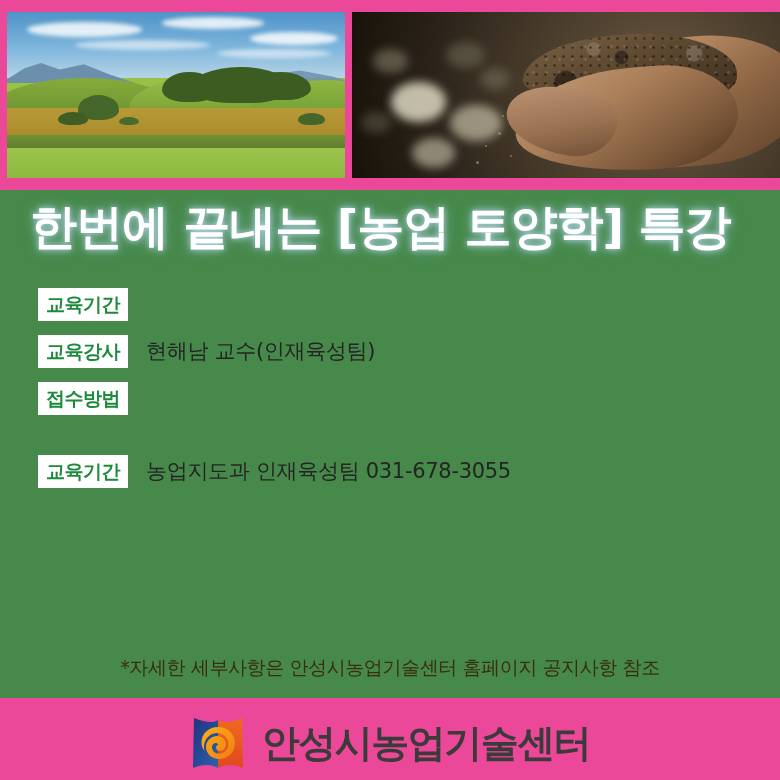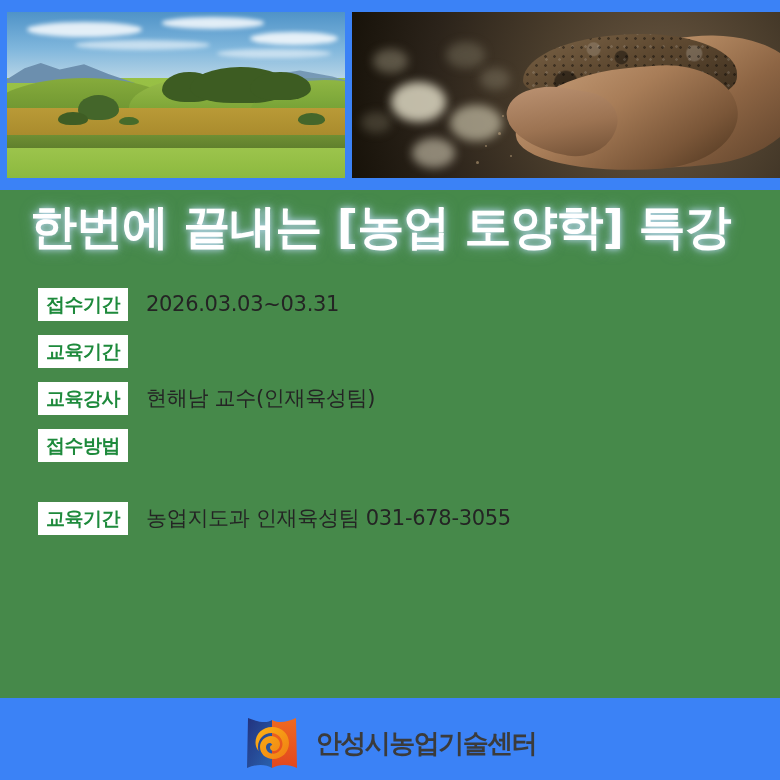--- a/index.html
+++ b/index.html
@@ -4,21 +4,21 @@
 <title>안성시농업기술센터 특강 안내</title>
 <style>
   html,body{margin:0;padding:0;}
   body{
     width:780px;height:780px;
     background:#f8f3ee;
     font-family:"DejaVu Sans","Liberation Sans",sans-serif;
     overflow:hidden;
     position:relative;
   }
-  .poster{position:relative;width:780px;height:780px;background:#3b82f6;}
+  .poster{position:relative;width:780px;height:780px;background:#ec4899;}
 
   
   .photo-strip{position:absolute;left:0;top:0;width:780px;height:190px;}
   .photo{position:absolute;top:12px;height:166px;overflow:hidden;}
   .photo-left{left:7px;width:338px;}
   .photo-right{left:352px;width:428px;}
 
   
   .field-scene{position:absolute;inset:0;
     background:
@@ -120,21 +120,21 @@
   .row-gap-2{margin-bottom:40px;}
 
   .footnote{position:absolute;left:0;top:655px;width:780px;text-align:center;
     font-size:19px;color:#3a2e12;letter-spacing:-0.4px;}
 
   
   .logo-area{position:absolute;left:0;top:706px;width:780px;height:74px;
     display:flex;align-items:center;justify-content:center;gap:16px;}
   .logo-mark{position:relative;width:56px;height:58px;}
   .logo-mark svg{display:block;}
-  .logo-text{font-size:26px;font-weight:700;color:#3b3b3b;letter-spacing:-1.5px;}
+  .logo-text{font-size:38px;font-weight:700;color:#3b3b3b;letter-spacing:-1.5px;}
 </style>
 </head>
 <body>
 
 <div class="poster">
 
   <div class="photo-strip">
 
     <div class="photo photo-left">
       <div class="field-scene">
@@ -186,26 +186,20 @@
       </div>
     </div>
   </div>
 
   <div class="green-panel"></div>
 
   <div class="title">한번에 끝내는 [농업 토양학] 특강</div>
 
   <div class="rows">
 
-    <div class="row">
-      <div class="row-label">접수기간</div>
-      <div class="row-values">
-        <div class="row-value">2026.03.03~03.31</div>
-      </div>
-    </div>
 
     <div class="row">
       <div class="row-label">교육기간</div>
     </div>
 
 
     <div class="row">
       <div class="row-label">교육강사</div>
       <div class="row-values">
         <div class="row-value">현해남 교수(인재육성팀)</div>
@@ -218,20 +212,21 @@
 
     <div class="row">
       <div class="row-label">교육기간</div>
       <div class="row-values">
         <div class="row-value">농업지도과 인재육성팀 031-678-3055</div>
       </div>
     </div>
 
   </div>
 
+  <div class="footnote">*자세한 세부사항은 안성시농업기술센터 홈페이지 공지사항 참조</div>
 
   <div class="logo-area">
     <span class="logo-mark">
       <svg width="56" height="58" viewBox="0 0 56 58" xmlns="http://www.w3.org/2000/svg">
         <defs>
           <linearGradient id="gblue" x1="0" y1="0" x2="1" y2="1">
             <stop offset="0%" stop-color="#22327e"></stop>
             <stop offset="100%" stop-color="#2a62ae"></stop>
           </linearGradient>
           <linearGradient id="gorange" x1="0" y1="0" x2="0" y2="1">

